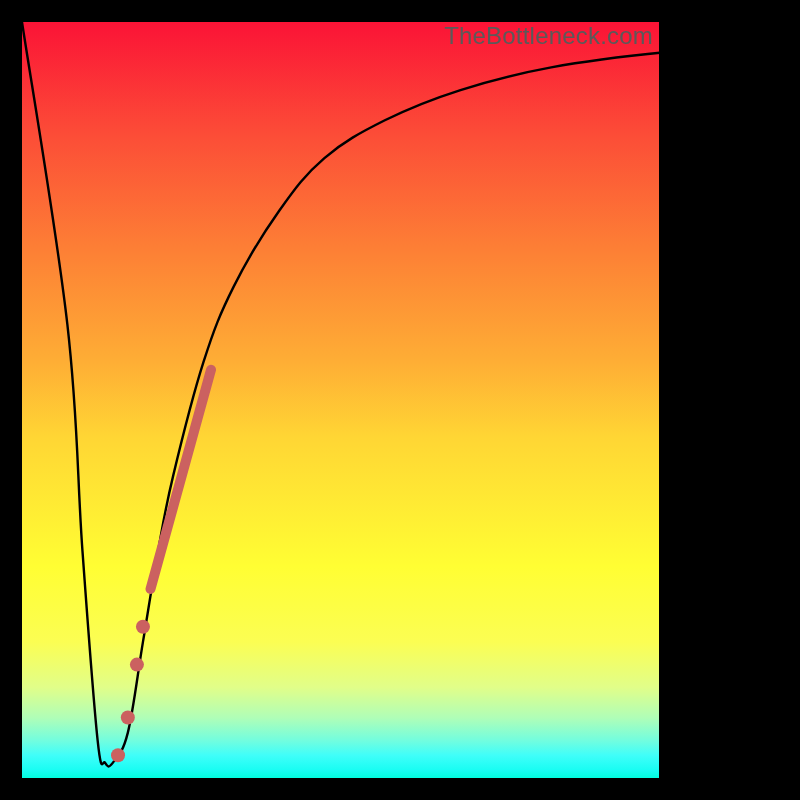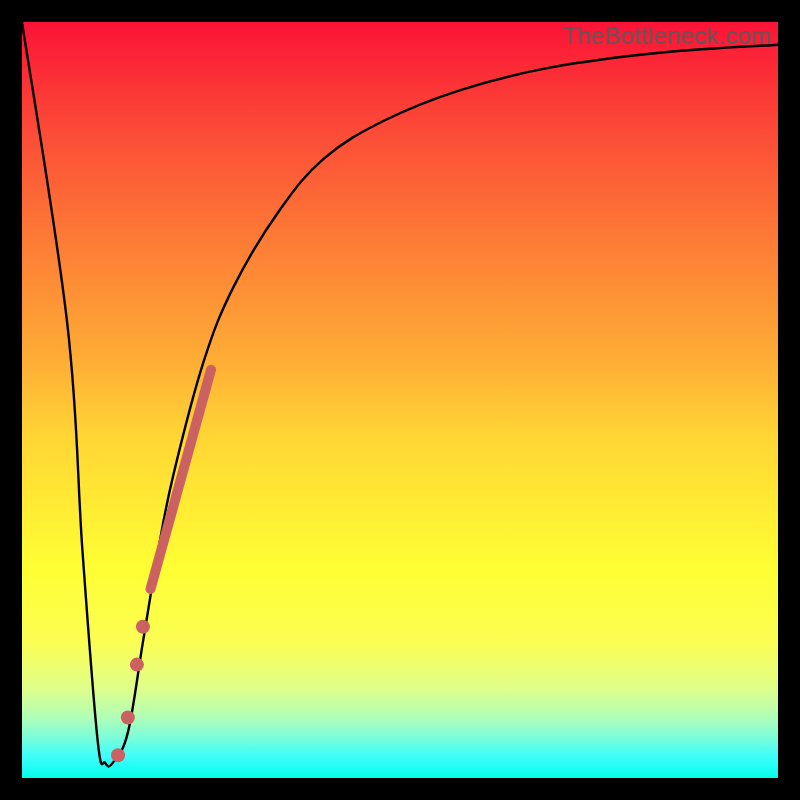--- a/index.html
+++ b/index.html
@@ -14,21 +14,21 @@
     position: relative;
     width: 800px;
     height: 800px;
     background: #000;
     box-sizing: border-box;
   }
   .plot-area {
     position: absolute;
     left: 22px;
     top: 22px;
-    width: 756px;
+    width: 637px;
     height: 756px;
     background: linear-gradient(to bottom,
       #fb1336 0%,
       #fc4d37 15%,
       #fd7f35 30%,
       #feae35 45%,
       #ffd634 55%,
       #fffe33 72%,
       #fbfe53 82%,
       #e1fe89 88%,

